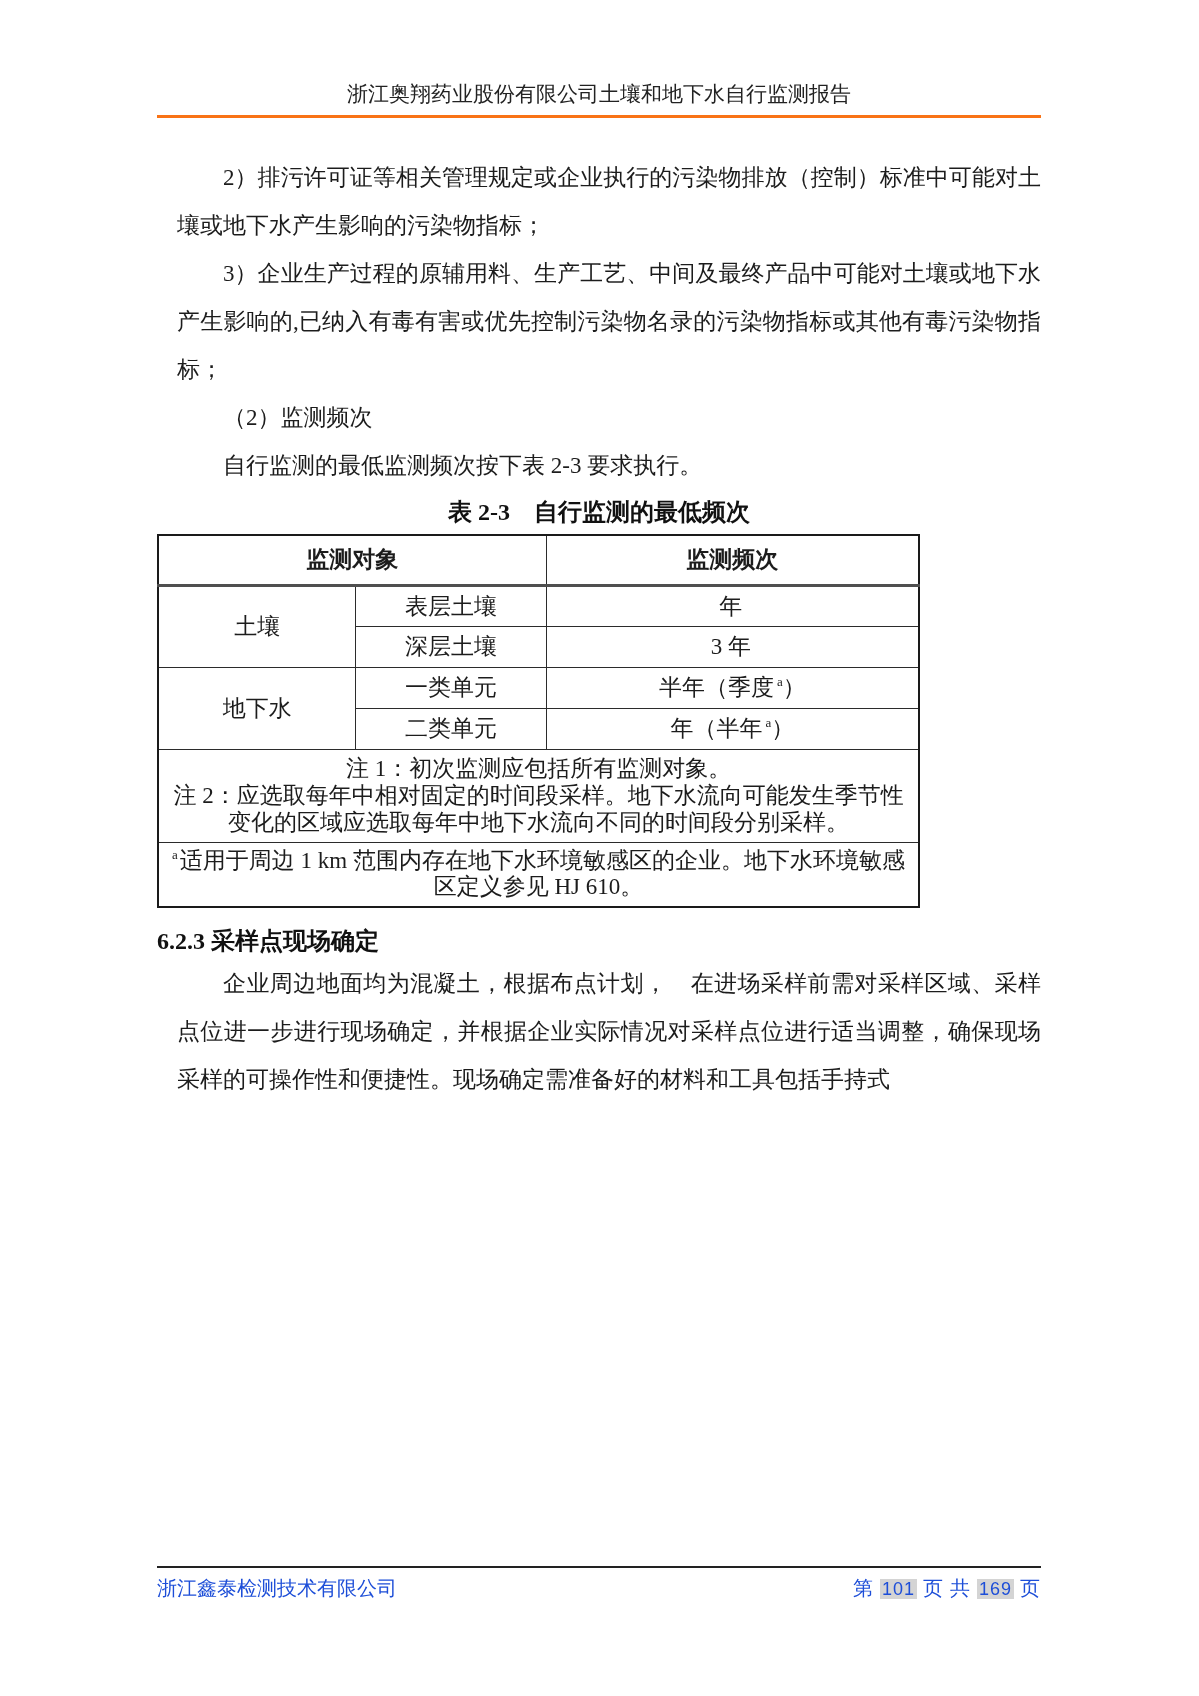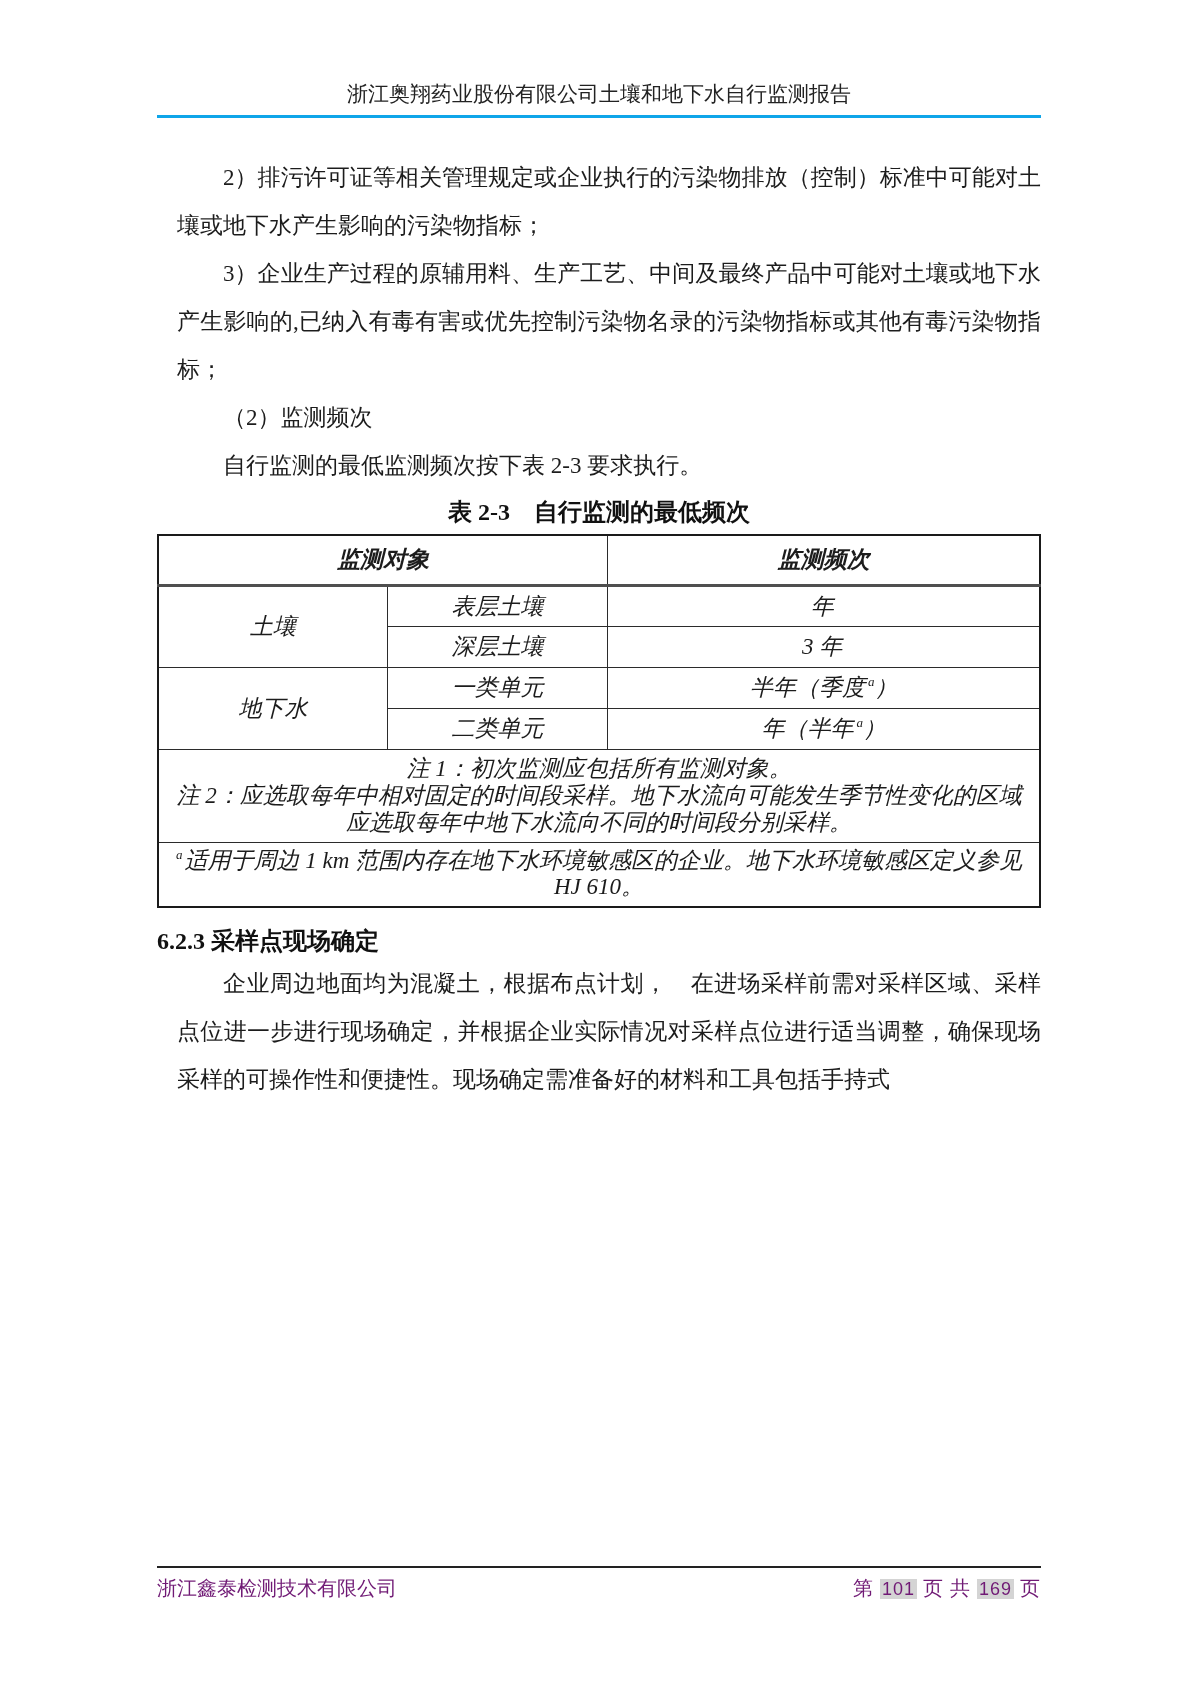--- a/index.html
+++ b/index.html
@@ -16,21 +16,21 @@
   
   .doc-header {
     position: absolute;
     top: 82px;
     left: 157px;
     width: 884px;
     text-align: center;
     font-size: 21px;
     line-height: 24px;
     color: #222;
-    border-bottom: 3px solid #0ea5e9;
+    border-bottom: 3px solid #f97316;
     padding-bottom: 9px;
   }
   
   .content {
     position: absolute;
     top: 154px;
     left: 157px;
     width: 884px;
   }
   .para {
@@ -43,24 +43,23 @@
   }
   .table-caption {
     font-size: 24px;
     line-height: 44px;
     font-weight: bold;
     text-align: center;
     color: #111;
   }
   
   table.freq-table {
-    width: 884px;
+    width: 763px;
     border-collapse: collapse;
     table-layout: fixed;
-    font-style: italic;
   }
   table.freq-table td {
     border: 1.4px solid #2b2b2b;
     text-align: center;
     vertical-align: middle;
     font-size: 23px;
     color: #1c1c1c;
   }
   table.freq-table { border: 2px solid #1a1a1a; }
   .col-1 { width: 26%; }
@@ -102,21 +101,21 @@
     position: absolute;
     top: 1566px;
     left: 157px;
     width: 884px;
     border-top: 2px solid #222;
     padding-top: 7px;
     display: flex;
     justify-content: space-between;
     align-items: baseline;
     font-size: 20px;
-    color: #701a75;
+    color: #1d4ed8;
   }
   .page-num-field {
     font-family: "Liberation Sans", "DejaVu Sans", sans-serif;
     font-size: 18px;
     background: #d4d4d4;
     padding: 0 2px;
   }
   .footer-right { letter-spacing: 1px; }
 </style>
 </head>

